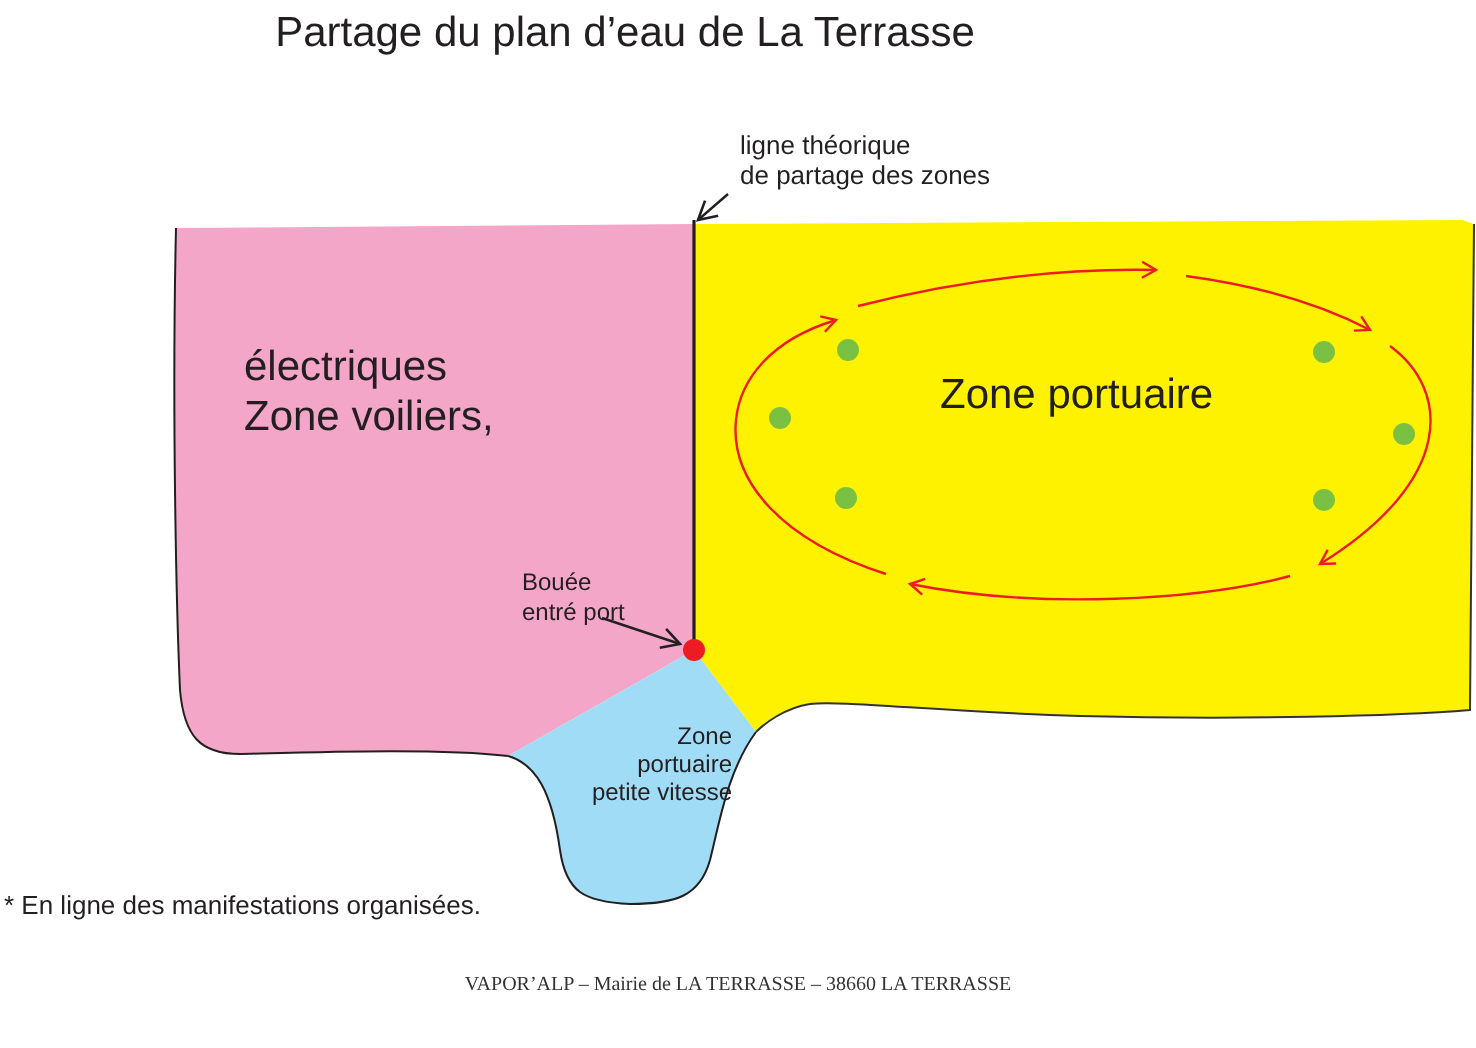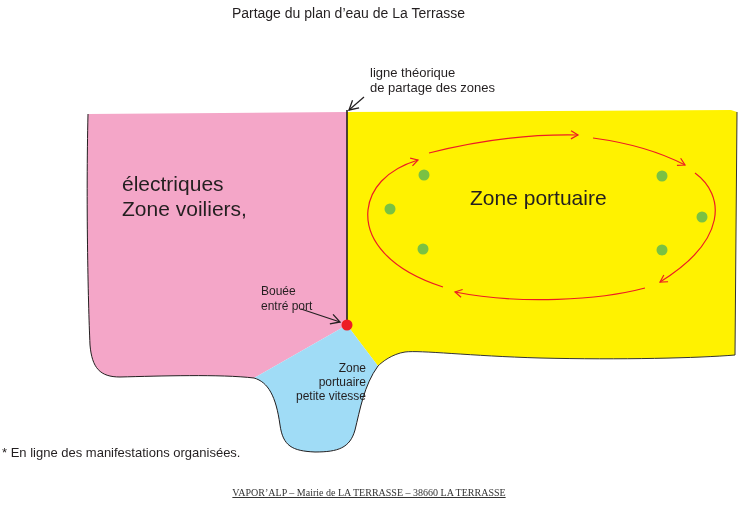--- a/index.html
+++ b/index.html
@@ -1,26 +1,26 @@
 <!DOCTYPE html>
 <html><head>
   <meta charset="utf-8">
   <style>
     html, body { margin: 0; padding: 0; background: #ffffff; }
     body { width: 738px; height: 524px; position: relative; overflow: hidden; font-family: "Liberation Sans", sans-serif; }
-    .title { position: absolute; left: 0; width: 625px; top: 5px; text-align: center; font-size: 14px; color: #231f20; font-family: "Liberation Sans", sans-serif; margin-left: 36px; }
+    .title { position: absolute; left: 0; width: 625px; top: 5px; text-align: center; font-size: 21px; color: #231f20; font-family: "Liberation Sans", sans-serif; }
     svg.map { position: absolute; left: 0; top: 0; }
     .lbl { position: absolute; color: #231f20; font-family: "Liberation Sans", sans-serif; white-space: nowrap; }
     .line-label { left: 370px; top: 65px; font-size: 13px; line-height: 15px; }
     .zone-voiliers { left: 122px; top: 171px; font-size: 21px; line-height: 25px; }
     .zone-offshores { left: 470px; top: 186px; font-size: 21px; }
     .bouee { left: 235px; top: 284px; font-size: 12px; line-height: 15px; margin-left: 26px; }
     .zone-port { left: 268px; top: 361px; width: 98px; text-align: right; font-size: 12px; line-height: 14px; }
     .footnote { left: 2px; top: 445px; font-size: 13px; }
-    .footer { left: 0; width: 738px; top: 487px; text-align: center; font-size: 10px; font-family: "Liberation Serif", serif; color: #333; text-decoration: underline; }
+    .footer { left: 0; width: 738px; top: 487px; text-align: center; font-size: 10px; font-family: "Liberation Serif", serif; color: #333; }
   </style>
 </head>
 <body>
 
 <div class="title">Partage du plan d’eau de La Terrasse</div>
 
 <svg class="map" width="738" height="524" viewBox="0 0 738 524">
   <defs>
     <marker id="arr" markerWidth="10" markerHeight="10" refX="8" refY="5" orient="auto" markerUnits="userSpaceOnUse">
       <path d="M1,1 L8,5 L1,9" fill="none" stroke="#ed1c24" stroke-width="1.2"></path>

